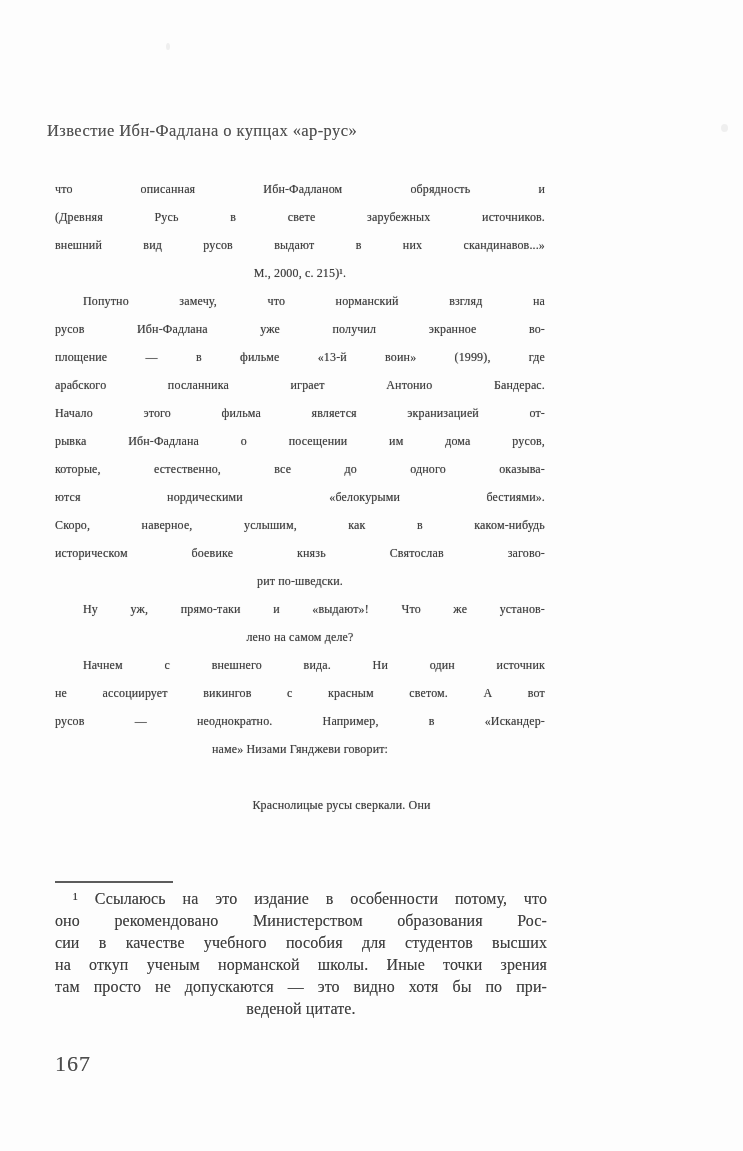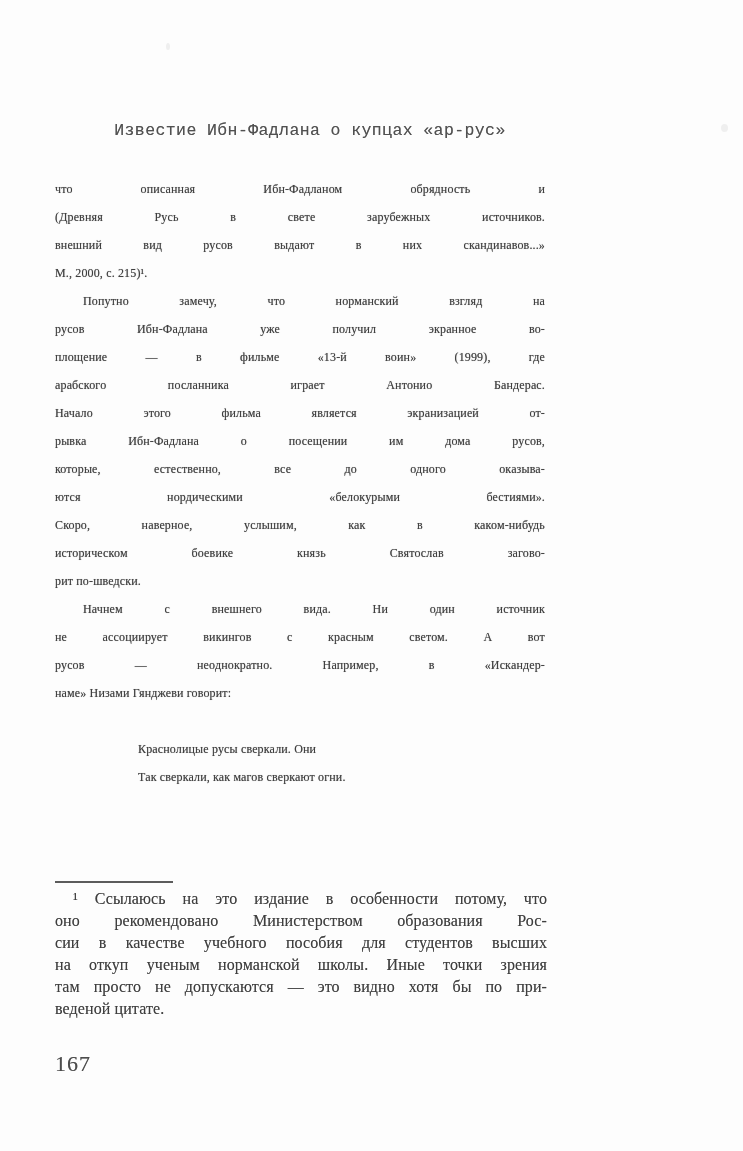--- a/index.html
+++ b/index.html
@@ -12,45 +12,43 @@
     width: 743px;
     height: 1151px;
     background: #fdfdfd;
     font-family: "Liberation Serif", "DejaVu Serif", serif;
     color: #3f3f3f;
     overflow: hidden;
   }
   .running-head {
     position: absolute;
     top: 121px;
-    left: 65px;
+    left: 47px;
     width: 490px;
-    text-align: center;
     font-size: 16.5px;
     letter-spacing: 0.4px;
     color: #515151;
     text-shadow: 0 0 0.6px rgba(80,80,80,0.55);
-    font-family: Liberation Mono, monospace;
   }
   .body-text {
     position: absolute;
     top: 175px;
     left: 55px;
     width: 490px;
     font-size: 12px;
     line-height: 28px;
     letter-spacing: 0.15px;
     text-shadow: 0 0 0.7px rgba(63,63,63,0.6);
   }
   .para .line,
   .verse .line,
   .footnote .line {
     height: 28px;
     overflow: hidden;
-    text-align: left;
+    text-align: center;
   }
   .line.j {
     text-align: justify;
     text-align-last: justify;
   }
   .line.fi {
     padding-left: 28px;
   }
   .verse {
     margin-top: 28px;
@@ -118,28 +116,31 @@
         <div class="line j">арабского посланника играет Антонио Бандерас.</div>
         <div class="line j">Начало этого фильма является экранизацией от-</div>
         <div class="line j">рывка Ибн-Фадлана о посещении им дома русов,</div>
         <div class="line j">которые, естественно, все до одного оказыва-</div>
         <div class="line j">ются нордическими «белокурыми бестиями».</div>
         <div class="line j">Скоро, наверное, услышим, как в каком-нибудь</div>
         <div class="line j">историческом боевике князь Святослав загово-</div>
         <div class="line">рит по-шведски.</div>
       </div>
       <div class="para">
+        <div class="line j fi">Ну уж, прямо-таки и «выдают»! Что же установ-</div>
+        <div class="line">лено на самом деле?</div>
+      </div>
+      <div class="para">
         <div class="line j fi">Начнем с внешнего вида. Ни один источник</div>
         <div class="line j">не ассоциирует викингов с красным светом. А вот</div>
         <div class="line j">русов — неоднократно. Например, в «Искандер-</div>
         <div class="line">наме» Низами Гянджеви говорит:</div>
       </div>
       <div class="verse">
         <div class="line">Краснолицые русы сверкали. Они</div>
-        <div class="line">Так сверкали, как магов сверкают огни.</div>
       </div>
     </div>
 
   <div class="footnote-sep"></div>
 
   <div class="footnote" id="footnote">
       <div class="line j fi">¹ Ссылаюсь на это издание в особенности потому, что</div>
       <div class="line j">оно рекомендовано Министерством образования Рос-</div>
       <div class="line j">сии в качестве учебного пособия для студентов высших</div>
       <div class="line j">на откуп ученым норманской школы. Иные точки зрения</div>

